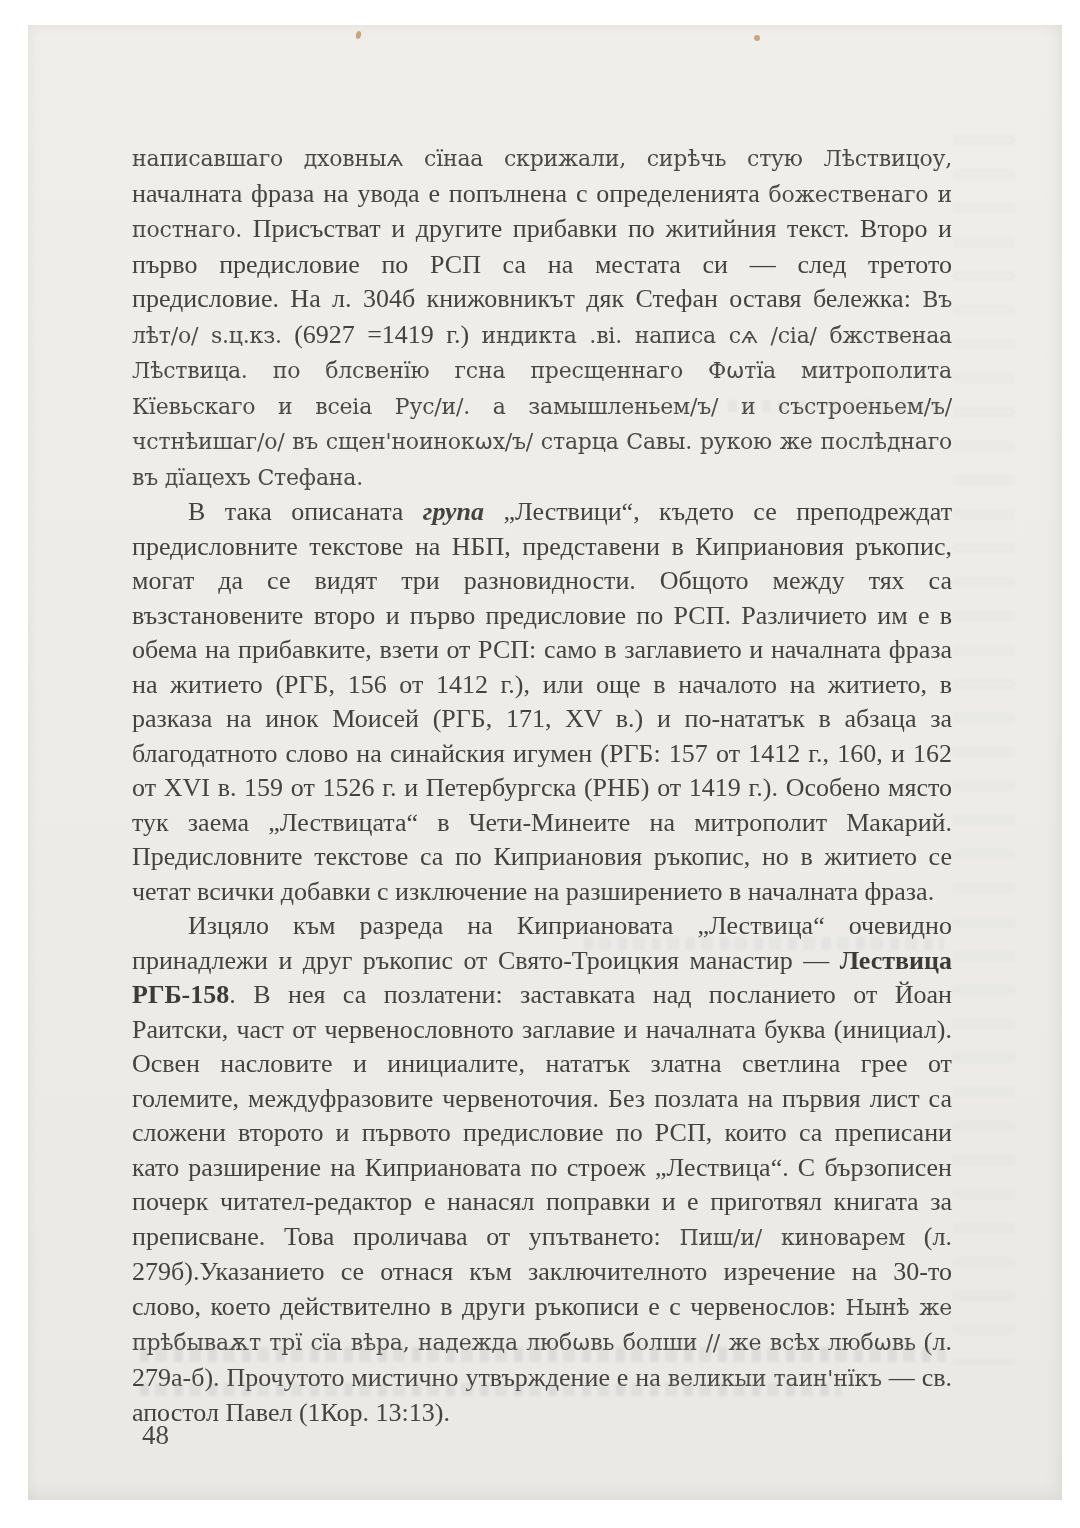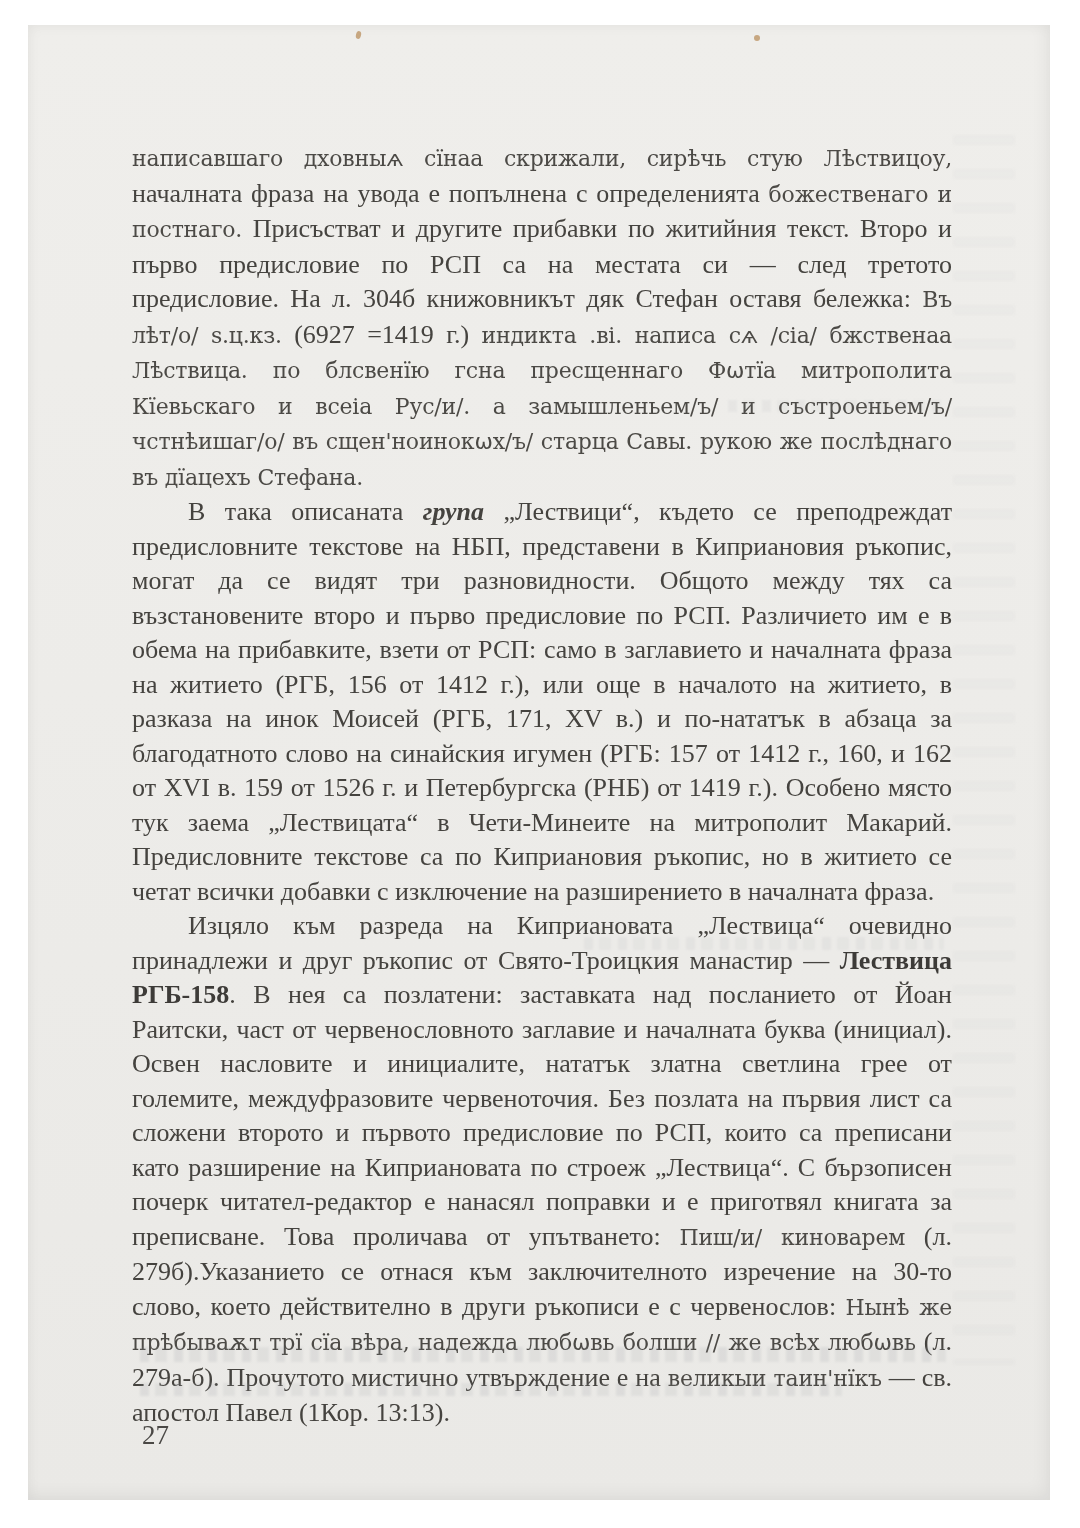--- a/index.html
+++ b/index.html
@@ -5,20 +5,21 @@
   html,body{margin:0;padding:0;}
   body{
     width:1080px;height:1528px;position:relative;
     background:#ffffff;overflow:hidden;
     font-family:"Liberation Serif",serif;
   }
   .page{
     position:absolute;left:28px;top:25px;width:1022px;height:1475px;
     background:linear-gradient(180deg,#efeeeb 0%,#edece9 45%,#eae9e6 100%);
     box-shadow:inset -5px -6px 16px rgba(0,0,0,0.05), inset 3px 3px 12px rgba(0,0,0,0.03);
+    padding-left:12px;
   }
   .text-block{
     position:absolute;left:104px;top:116px;width:820px;
     font-size:26px;line-height:34.5px;color:#45433f;
     text-align:justify;
   }
   p.para{margin:0;}
   p.indent{text-indent:56px;}
   .normal{}
   .bold{font-weight:700;color:#3d3b38;}
@@ -59,14 +60,14 @@
       <p class="para indent"><span class="normal">В така описаната </span><span class="italic">група</span><span class="normal"> „Лествици“, където се преподреждат предисловните текстове на НБП, представени в Киприановия ръкопис, могат да се видят три разновидности. Общото между тях са възстановените второ и първо предисловие по РСП. Различието им е в обема на прибавките, взети от РСП: само в заглавието и началната фраза на житието (РГБ, 156 от 1412 г.), или още в началото на житието, в разказа на инок Моисей (РГБ, 171, XV в.) и по-нататък в абзаца за благодатното слово на синайския игумен (РГБ: 157 от 1412 г., 160, и 162 от XVI в. 159 от 1526 г. и Петербургска (РНБ) от 1419 г.). Особено място тук заема „Лествицата“ в Чети-Минеите на митрополит Макарий. Предисловните текстове са по Киприановия ръкопис, но в житието се четат всички добавки с изключение на разширението в началната фраза.</span></p>
       <p class="para indent"><span class="normal">Изцяло към разреда на Киприановата „Лествица“ очевидно принадлежи и друг ръкопис от Свято-Троицкия манастир — </span><span class="bold">Лествица РГБ-158</span><span class="normal">. В нея са позлатени: заставката над посланието от Йоан Раитски, част от червенословното заглавие и началната буква (инициал). Освен насловите и инициалите, нататък златна светлина грее от големите, междуфразовите червеноточия. Без позлата на първия лист са сложени второто и първото предисловие по РСП, които са преписани като разширение на Киприановата по строеж „Лествица“. С бързописен почерк читател-редактор е нанасял поправки и е приготвял книгата за преписване. Това проличава от упътването: </span><span class="cs">Пиш/и/ киноварем</span><span class="normal"> (л. 279б).Указанието се отнася към заключителното изречение на 30-то слово, което действително в други ръкописи е с червенослов: </span><span class="cs">Нынѣ же прѣбываѫт трї сїа вѣра, надежда любѡвь болши // же всѣх любѡвь</span><span class="normal"> (л. 279а-б). Прочутото мистично утвърждение е на </span><span class="cs">великыи таин'нїкъ</span><span class="normal"> — св. апостол Павел (1Кор. 13:13).</span></p>
     </div>
 
   <div class="ghost" style="left:112px;top:1322px;width:806px;height:15px;"></div>
   <div class="ghost" style="left:112px;top:1358px;width:702px;height:13px;"></div>
   <div class="ghost" style="left:556px;top:912px;width:360px;height:13px;opacity:0.3;"></div>
   <div class="ghost" style="left:700px;top:375px;width:215px;height:12px;opacity:0.28;"></div>
   <div class="ghost-col" style="left:925px;top:110px;width:62px;height:1230px;"></div>
 
-  <div class="page-number">27</div>
+  <div class="page-number">48</div>
 </div>
 
 </body></html>

